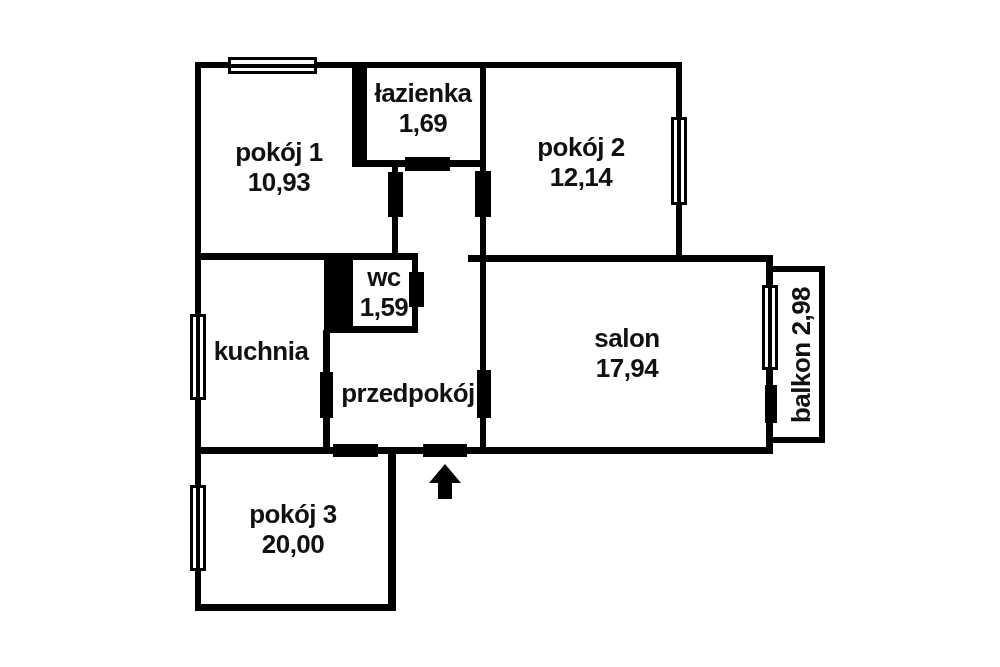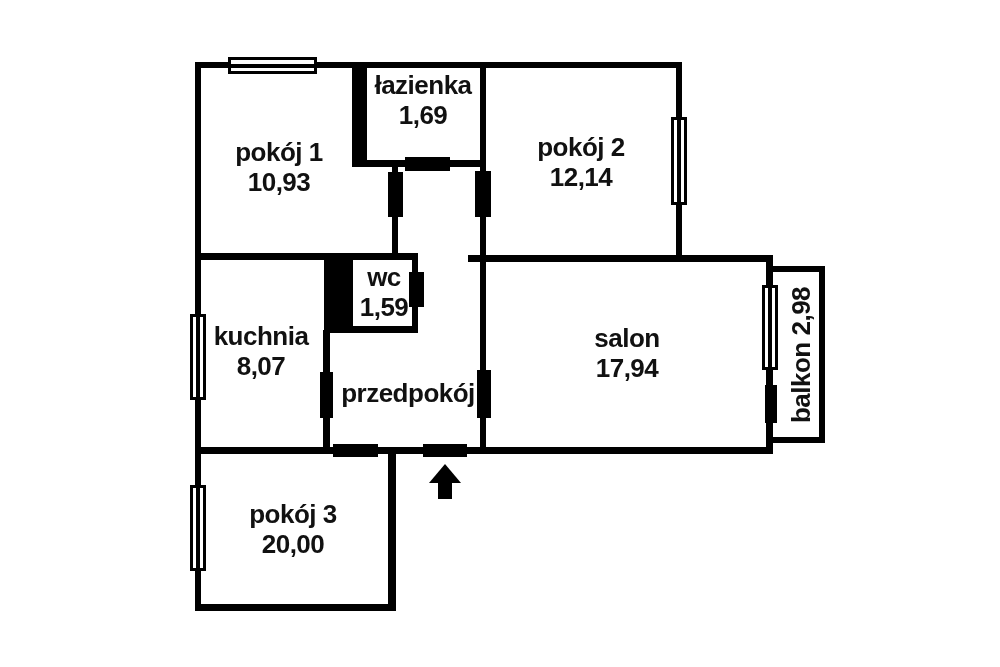--- a/index.html
+++ b/index.html
@@ -92,38 +92,37 @@
   <div class="door" style="left:765px;top:385px;width:12px;height:38px"></div>
 
   <div class="arrow-head" style="left:429px;top:464px"></div>
   <div class="arrow-stem" style="left:438px;top:482px;width:14px;height:17px"></div>
 
   <div class="label" style="left:279px;top:167px">
     <div>pokój 1</div>
     <div>10,93</div>
   </div>
 
-  <div class="label" style="left:423px;top:100px">
+  <div class="label" style="left:423px;top:108px">
     <div>łazienka</div>
     <div>1,69</div>
   </div>
 
   <div class="label" style="left:581px;top:162px">
     <div>pokój 2</div>
     <div>12,14</div>
   </div>
 
   <div class="label" style="left:384px;top:292px">
     <div>wc</div>
     <div>1,59</div>
   </div>
 
   <div class="label" style="left:261px;top:351px">
     <div>kuchnia</div>
-    <div>8,07</div>
   </div>
 
   <div class="label" style="left:408px;top:393px">
     <div>przedpokój</div>
   </div>
 
   <div class="label" style="left:627px;top:353px">
     <div>salon</div>
     <div>17,94</div>
   </div>

